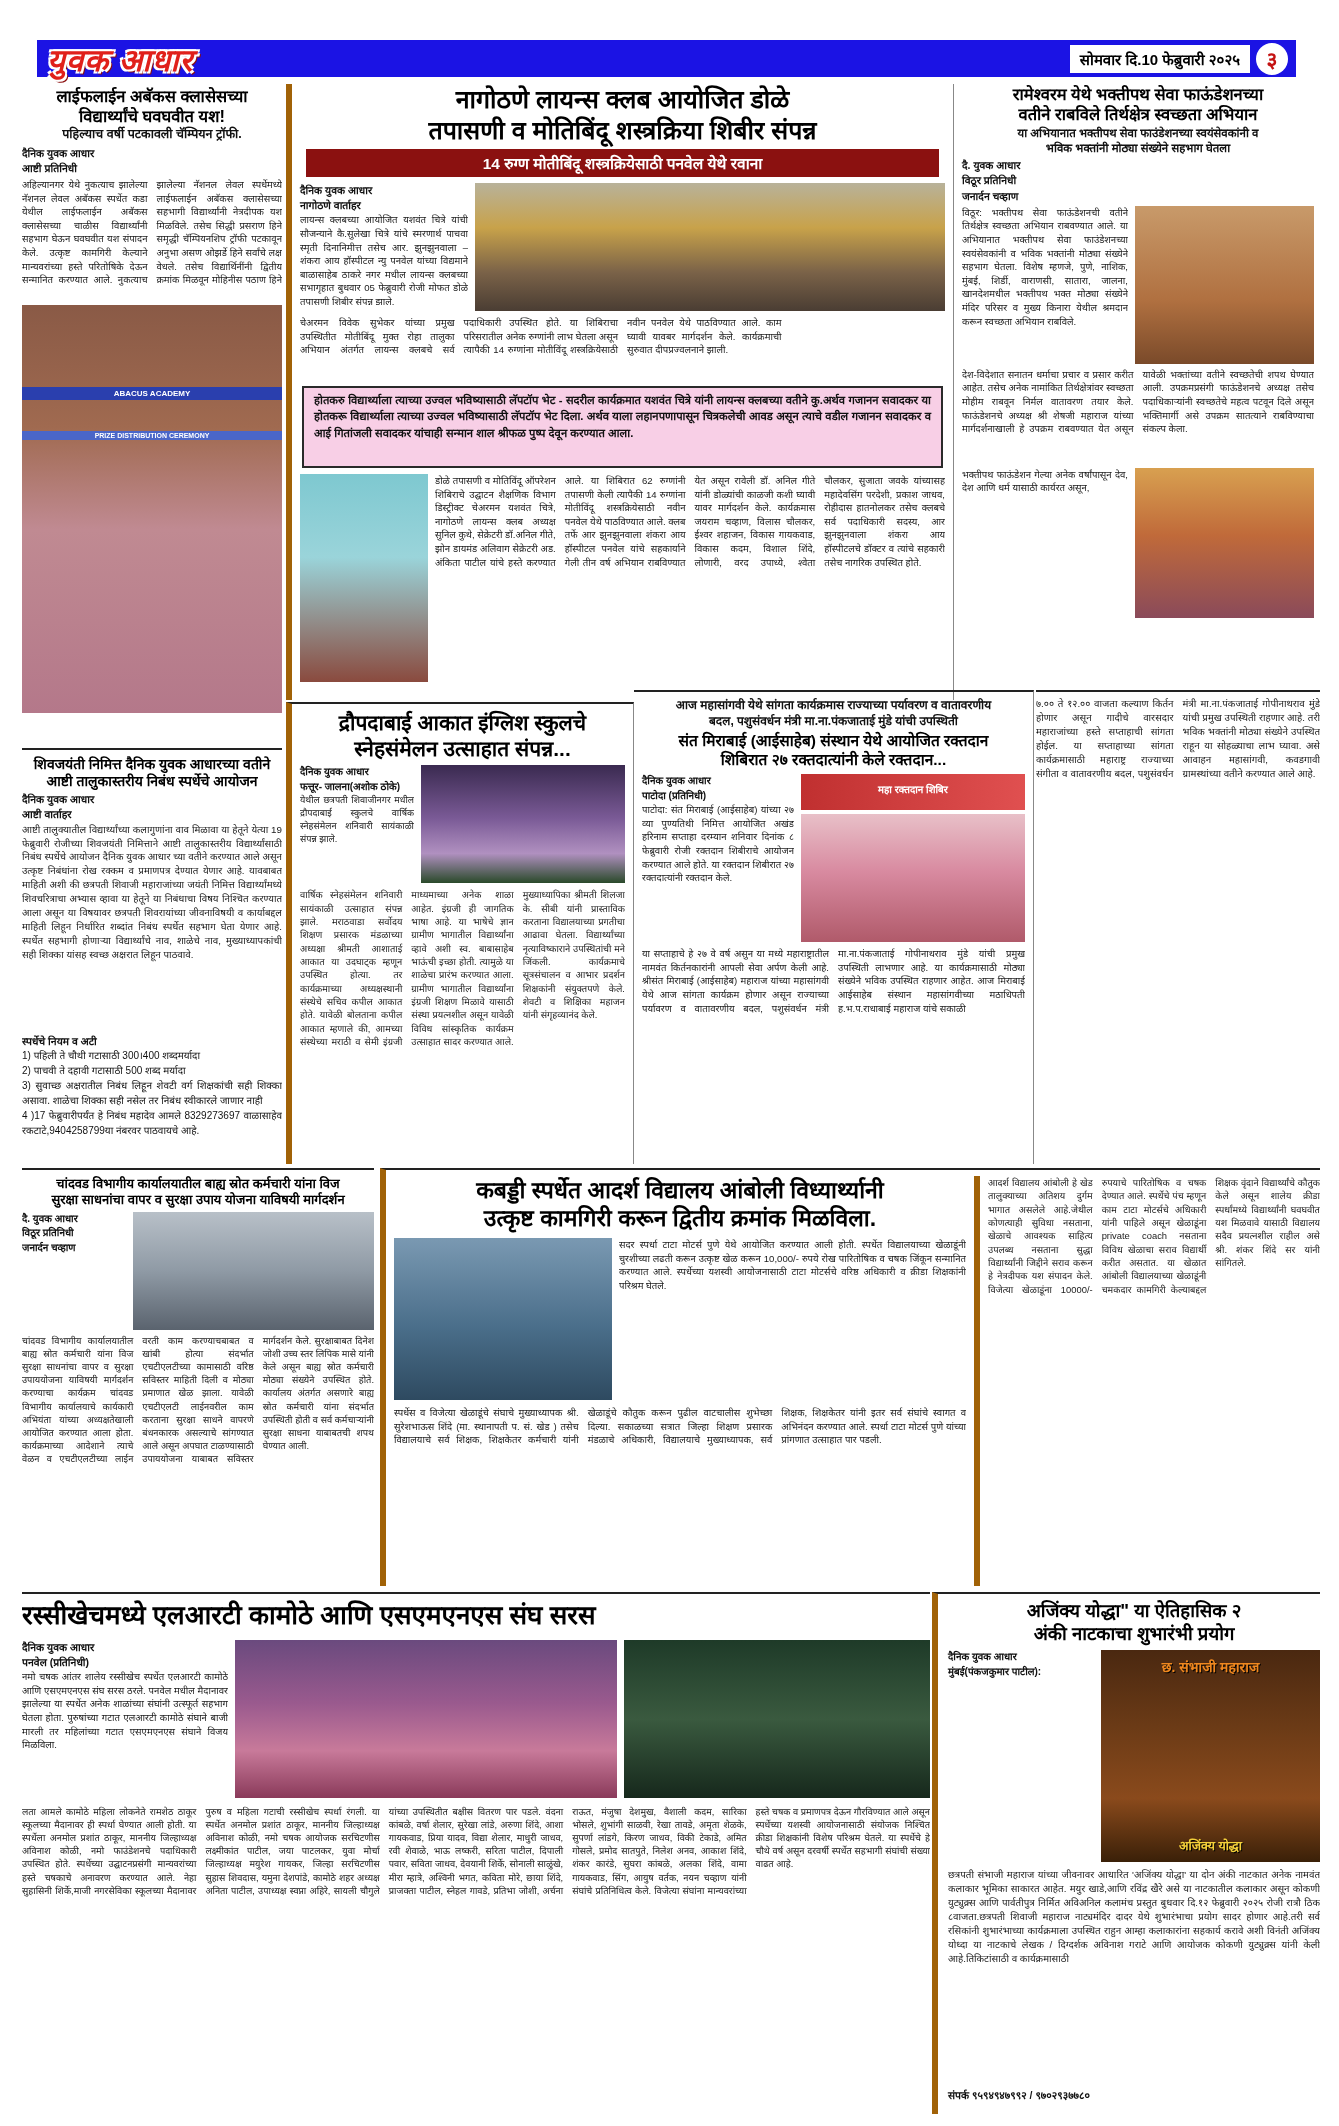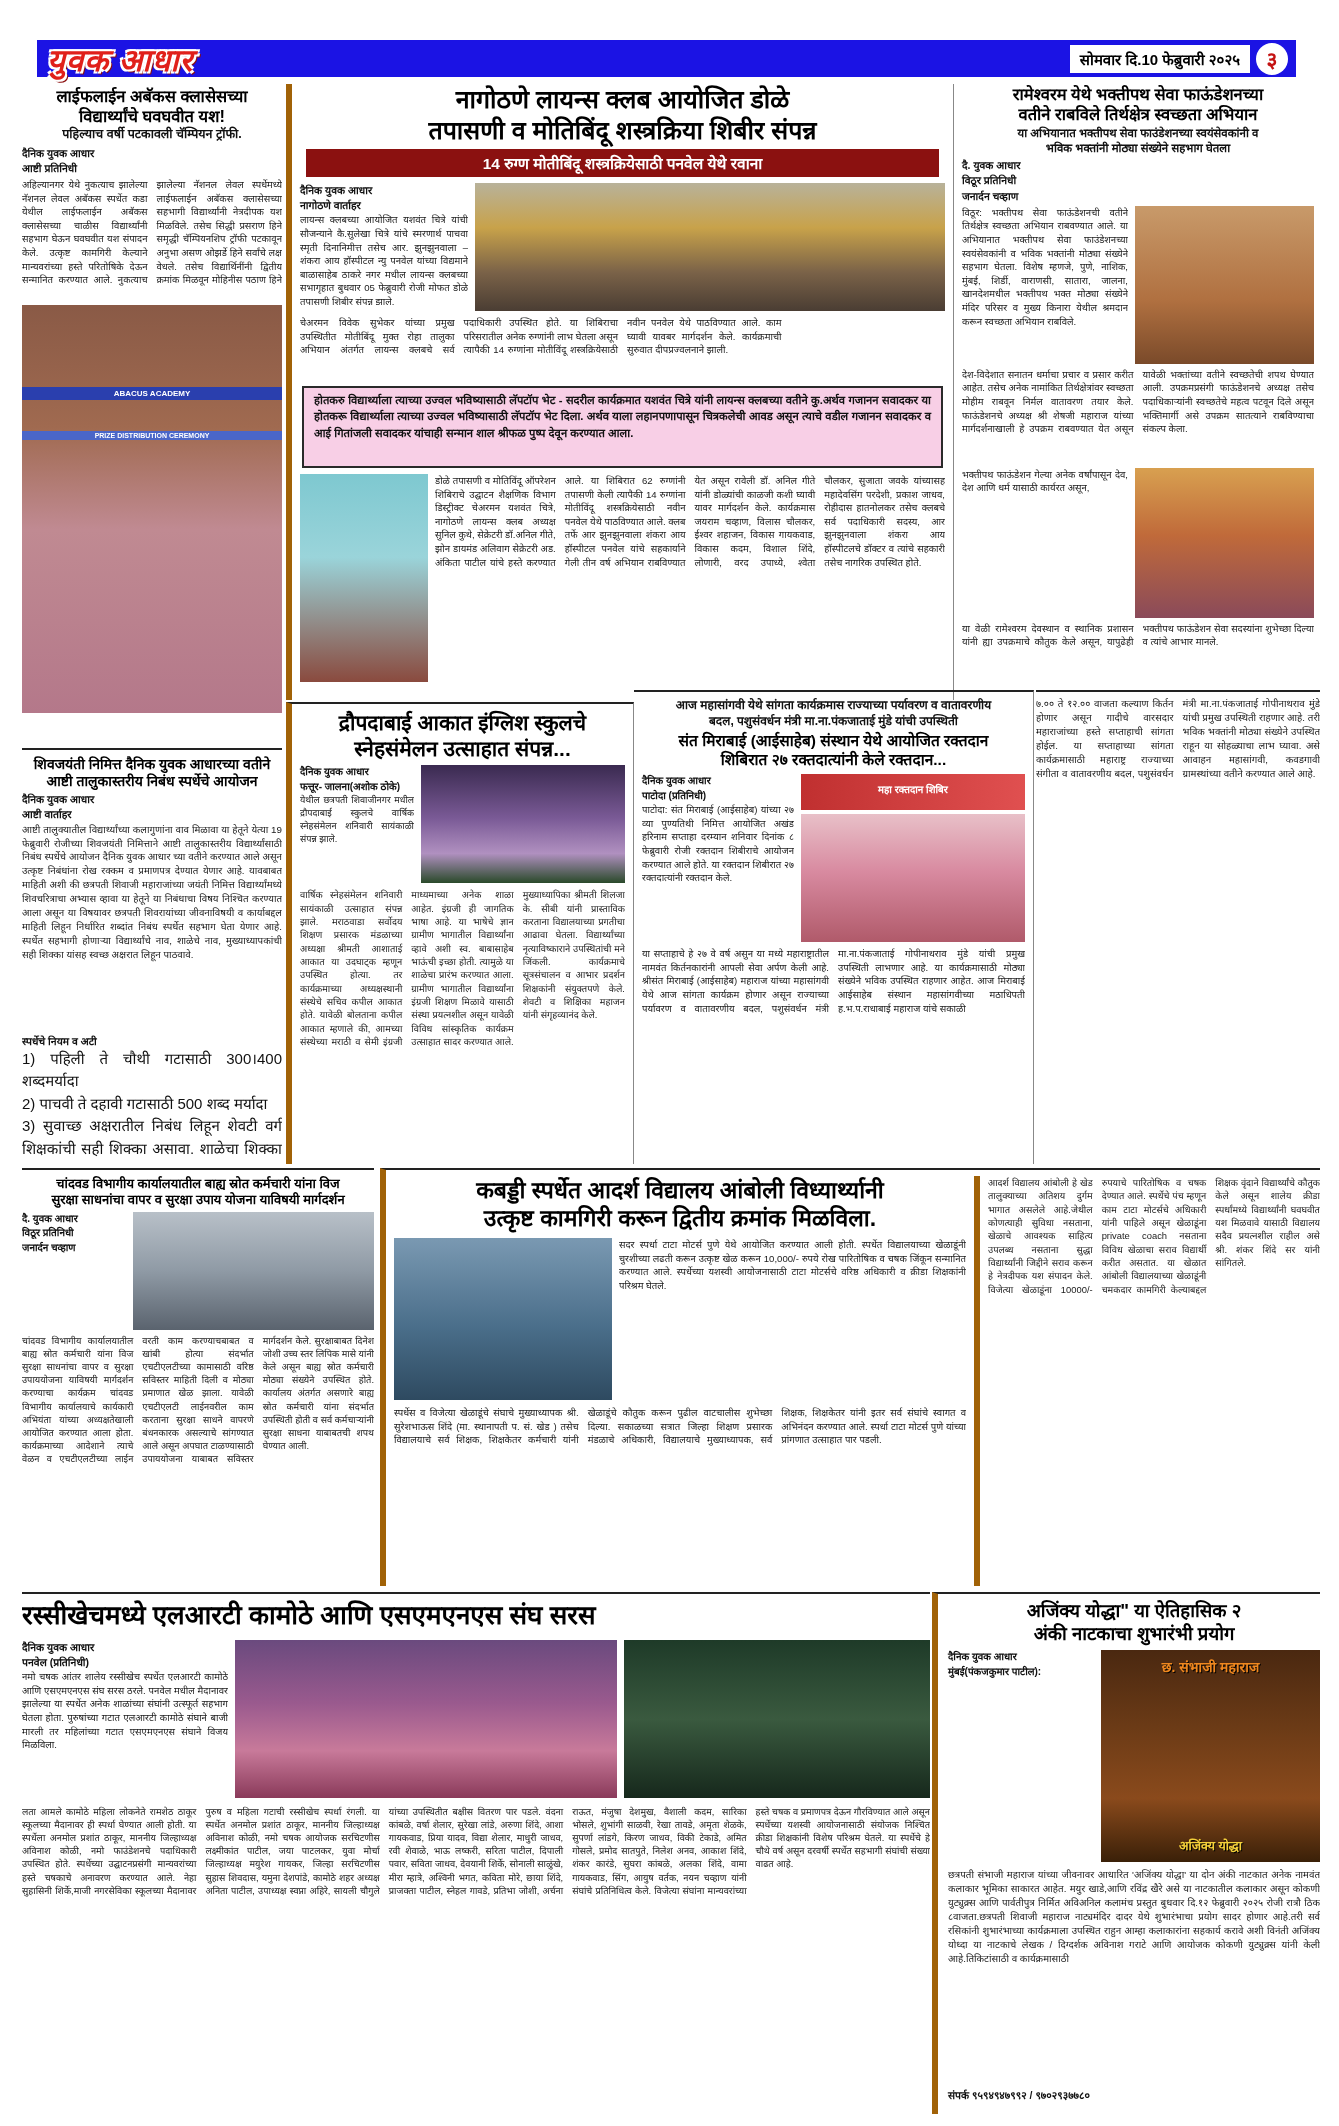--- a/index.html
+++ b/index.html
@@ -58,21 +58,21 @@
   .ph-portrait { background:linear-gradient(180deg,#e8c0c8 0%,#d88aa0 45%,#b05a6a 100%); }
   .ph-chandwad { background:linear-gradient(180deg,#b8c0c8 0%,#8f9aa5 50%,#5a636e 100%); }
   .ph-kabaddi { background:linear-gradient(180deg,#7a99b2 0%,#4a6e8a 55%,#2e4a60 100%); }
   .ph-tug1 { background:linear-gradient(180deg,#6a4a7e 0%,#9a5a8e 40%,#c87a9a 70%,#8a3a5a 100%); }
   .ph-tug2 { background:linear-gradient(180deg,#1e3a28 0%,#3a5a3f 50%,#16281c 100%); }
   .ph-poster { background:linear-gradient(180deg,#4a2810 0%,#6a3a16 35%,#8a4a1c 70%,#3a2008 100%); }
   .poster-t1 { top:7px; color:#f0881f; font-size:14px; text-shadow:1px 1px 0 #000; }
   .poster-t2 { bottom:8px; color:#f4d03a; font-size:12.5px; text-shadow:1px 1px 0 #000; }
   .blood-label { color:#fff; font-size:10px; font-weight:bold; text-align:center; padding-top:8px; }
 
-  .rules-line { font-size:15px; line-height:1.5; text-align:justify; }
+  .rules-line { font-size:10px; line-height:1.5; text-align:justify; }
   .rules-title { font-weight:bold; font-size:10.5px; margin-top:3px; }
   .contact { font-weight:bold; font-size:10.5px; margin-top:2px; }
 </style>
 </head>
 <body>
 
 <div class="page">
 
   <div class="masthead">
     <div class="logo">युवक आधार</div>
@@ -133,21 +133,20 @@
     </div>
     <div class="row" style="height:158px;margin-top:2px;">
       <div class="body-txt" style="width:166px;height:158px;">विठूर: भक्तीपथ सेवा फाऊंडेशनची वतीने तिर्थक्षेत्र स्वच्छता अभियान राबवण्यात आले. या अभियानात भक्तीपथ सेवा फाउंडेशनच्या स्वयंसेवकांनी व भविक भक्तांनी मोठ्या संख्येने सहभाग घेतला. विशेष म्हणजे, पुणे, नाशिक, मुंबई, शिर्डी, वाराणसी, सातारा, जालना, खानदेशमधील भक्तीपथ भक्त मोठ्या संख्येने मंदिर परिसर व मुख्य किनारा येथील श्रमदान करून स्वच्छता अभियान राबविले.</div>
       <div class="photo ph-rames1" style="flex:1;height:158px;"></div>
     </div>
     <div class="body-txt cols2" style="height:96px;margin-top:4px;">देश-विदेशात सनातन धर्माचा प्रचार व प्रसार करीत आहेत. तसेच अनेक नामांकित तिर्थक्षेत्रांवर स्वच्छता मोहीम राबवून निर्मल वातावरण तयार केले. फाऊंडेशनचे अध्यक्ष श्री शेषजी महाराज यांच्या मार्गदर्शनाखाली हे उपक्रम राबवण्यात येत असून यावेळी भक्तांच्या वतीने स्वच्छतेची शपथ घेण्यात आली. उपक्रमप्रसंगी फाऊंडेशनचे अध्यक्ष तसेच पदाधिकाऱ्यांनी स्वच्छतेचे महत्व पटवून दिले असून भक्तिमार्गी असे उपक्रम सातत्याने राबविण्याचा संकल्प केला.</div>
     <div class="row" style="height:150px;margin-top:4px;">
       <div class="body-txt" style="width:166px;height:150px;">भक्तीपथ फाऊंडेशन गेल्या अनेक वर्षांपासून देव, देश आणि धर्म यासाठी कार्यरत असून,</div>
       <div class="photo ph-rames2" style="flex:1;height:150px;"></div>
     </div>
-    <div class="body-txt cols2" style="height:60px;margin-top:4px;">या वेळी रामेश्वरम देवस्थान व स्थानिक प्रशासन यांनी ह्या उपक्रमाचे कौतुक केले असून, यापुढेही भक्तीपथ फाऊंडेशन सेवा सदस्यांना शुभेच्छा दिल्या व त्यांचे आभार मानले.</div>
   </div>
 
   <div class="article rule-top" style="left:22px;top:748px;width:260px;height:414px;padding-top:6px;">
     <div class="hl hl-sm">शिवजयंती निमित्त दैनिक युवक आधारच्या वतीने</div>
     <div class="hl hl-sm">आष्टी तालुकास्तरीय निबंध स्पर्धेचे आयोजन</div>
     <div class="byline" style="margin-top:2px;">
       <div>दैनिक युवक आधार</div>
       <div>आष्टी वार्ताहर</div>
     </div>
     <div class="body-txt" style="height:208px;font-size:9.8px;">आष्टी तालुक्यातील विद्यार्थ्यांच्या कलागुणांना वाव मिळावा या हेतूने येत्या 19 फेब्रुवारी रोजीच्या शिवजयंती निमित्ताने आष्टी तालुकास्तरीय विद्यार्थ्यांसाठी निबंध स्पर्धेचे आयोजन दैनिक युवक आधार च्या वतीने करण्यात आले असून उत्कृष्ट निबंधांना रोख रक्कम व प्रमाणपत्र देण्यात येणार आहे. यावबाबत माहिती अशी की छत्रपती शिवाजी महाराजांच्या जयंती निमित्त विद्यार्थ्यांमध्ये शिवचरित्राचा अभ्यास व्हावा या हेतूने या निबंधाचा विषय निश्चित करण्यात आला असून या विषयावर छत्रपती शिवरायांच्या जीवनाविषयी व कार्याबद्दल माहिती लिहून निर्धारित शब्दांत निबंध स्पर्धेत सहभाग घेता येणार आहे. स्पर्धेत सहभागी होणाऱ्या विद्यार्थ्यांचे नाव, शाळेचे नाव, मुख्याध्यापकांची सही शिक्का यांसह स्वच्छ अक्षरात लिहून पाठवावे.</div>

